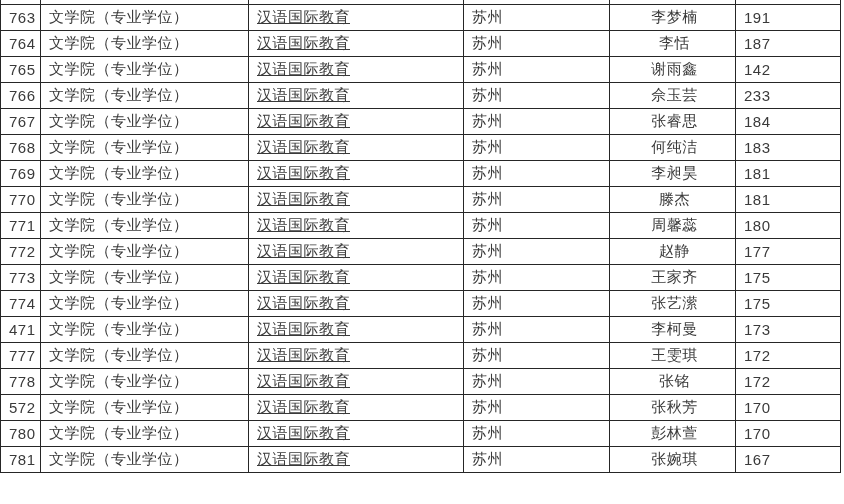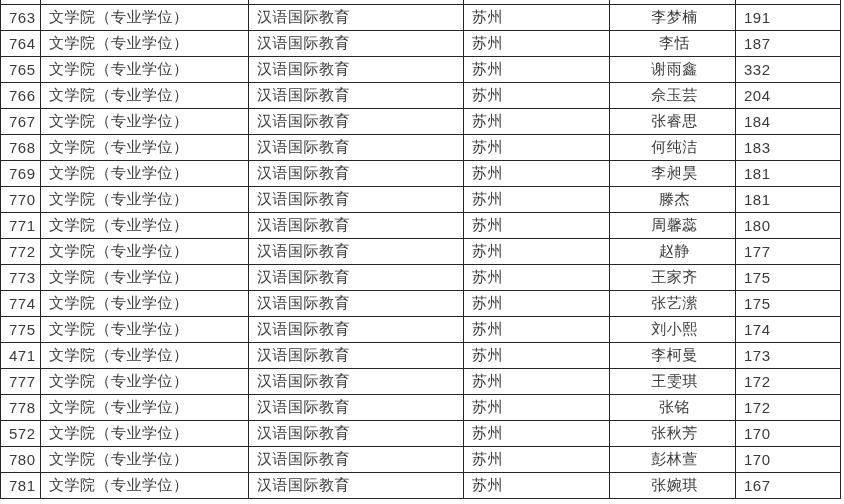--- a/index.html
+++ b/index.html
@@ -33,21 +33,21 @@
     background: #ffffff;
     letter-spacing: 0.5px;
   }
   tr.partial td {
     height: 4px;
     border-top: none;
     padding: 0;
   }
   td.c0 { padding-left: 6px; }
   td.c1 { padding-left: 10px; }
-  td.c2 { padding-left: 9px; }
+  td.c2 { padding-left: 9px; text-decoration: underline; }
   td.c3 { padding-left: 8px; }
   td.c4 { padding-left: 9px; text-align: center; }
   td.c5 { padding-left: 11px; }
 </style>
 </head>
 <body>
 
 <div class="page">
   <table class="results">
     <colgroup>
@@ -82,29 +82,29 @@
         <td class="c3">苏州</td>
         <td class="c4">李恬</td>
         <td class="c5">187</td>
       </tr>
       <tr>
         <td class="c0">765</td>
         <td class="c1">文学院（专业学位）</td>
         <td class="c2">汉语国际教育</td>
         <td class="c3">苏州</td>
         <td class="c4">谢雨鑫</td>
-        <td class="c5">332</td>
+        <td class="c5">142</td>
       </tr>
       <tr>
         <td class="c0">766</td>
         <td class="c1">文学院（专业学位）</td>
         <td class="c2">汉语国际教育</td>
         <td class="c3">苏州</td>
         <td class="c4">佘玉芸</td>
-        <td class="c5">204</td>
+        <td class="c5">233</td>
       </tr>
       <tr>
         <td class="c0">767</td>
         <td class="c1">文学院（专业学位）</td>
         <td class="c2">汉语国际教育</td>
         <td class="c3">苏州</td>
         <td class="c4">张睿思</td>
         <td class="c5">184</td>
       </tr>
       <tr>
@@ -155,28 +155,20 @@
         <td class="c4">王家齐</td>
         <td class="c5">175</td>
       </tr>
       <tr>
         <td class="c0">774</td>
         <td class="c1">文学院（专业学位）</td>
         <td class="c2">汉语国际教育</td>
         <td class="c3">苏州</td>
         <td class="c4">张艺潆</td>
         <td class="c5">175</td>
-      </tr>
-      <tr>
-        <td class="c0">775</td>
-        <td class="c1">文学院（专业学位）</td>
-        <td class="c2">汉语国际教育</td>
-        <td class="c3">苏州</td>
-        <td class="c4">刘小熙</td>
-        <td class="c5">174</td>
       </tr>
       <tr>
         <td class="c0">471</td>
         <td class="c1">文学院（专业学位）</td>
         <td class="c2">汉语国际教育</td>
         <td class="c3">苏州</td>
         <td class="c4">李柯曼</td>
         <td class="c5">173</td>
       </tr>
       <tr>

